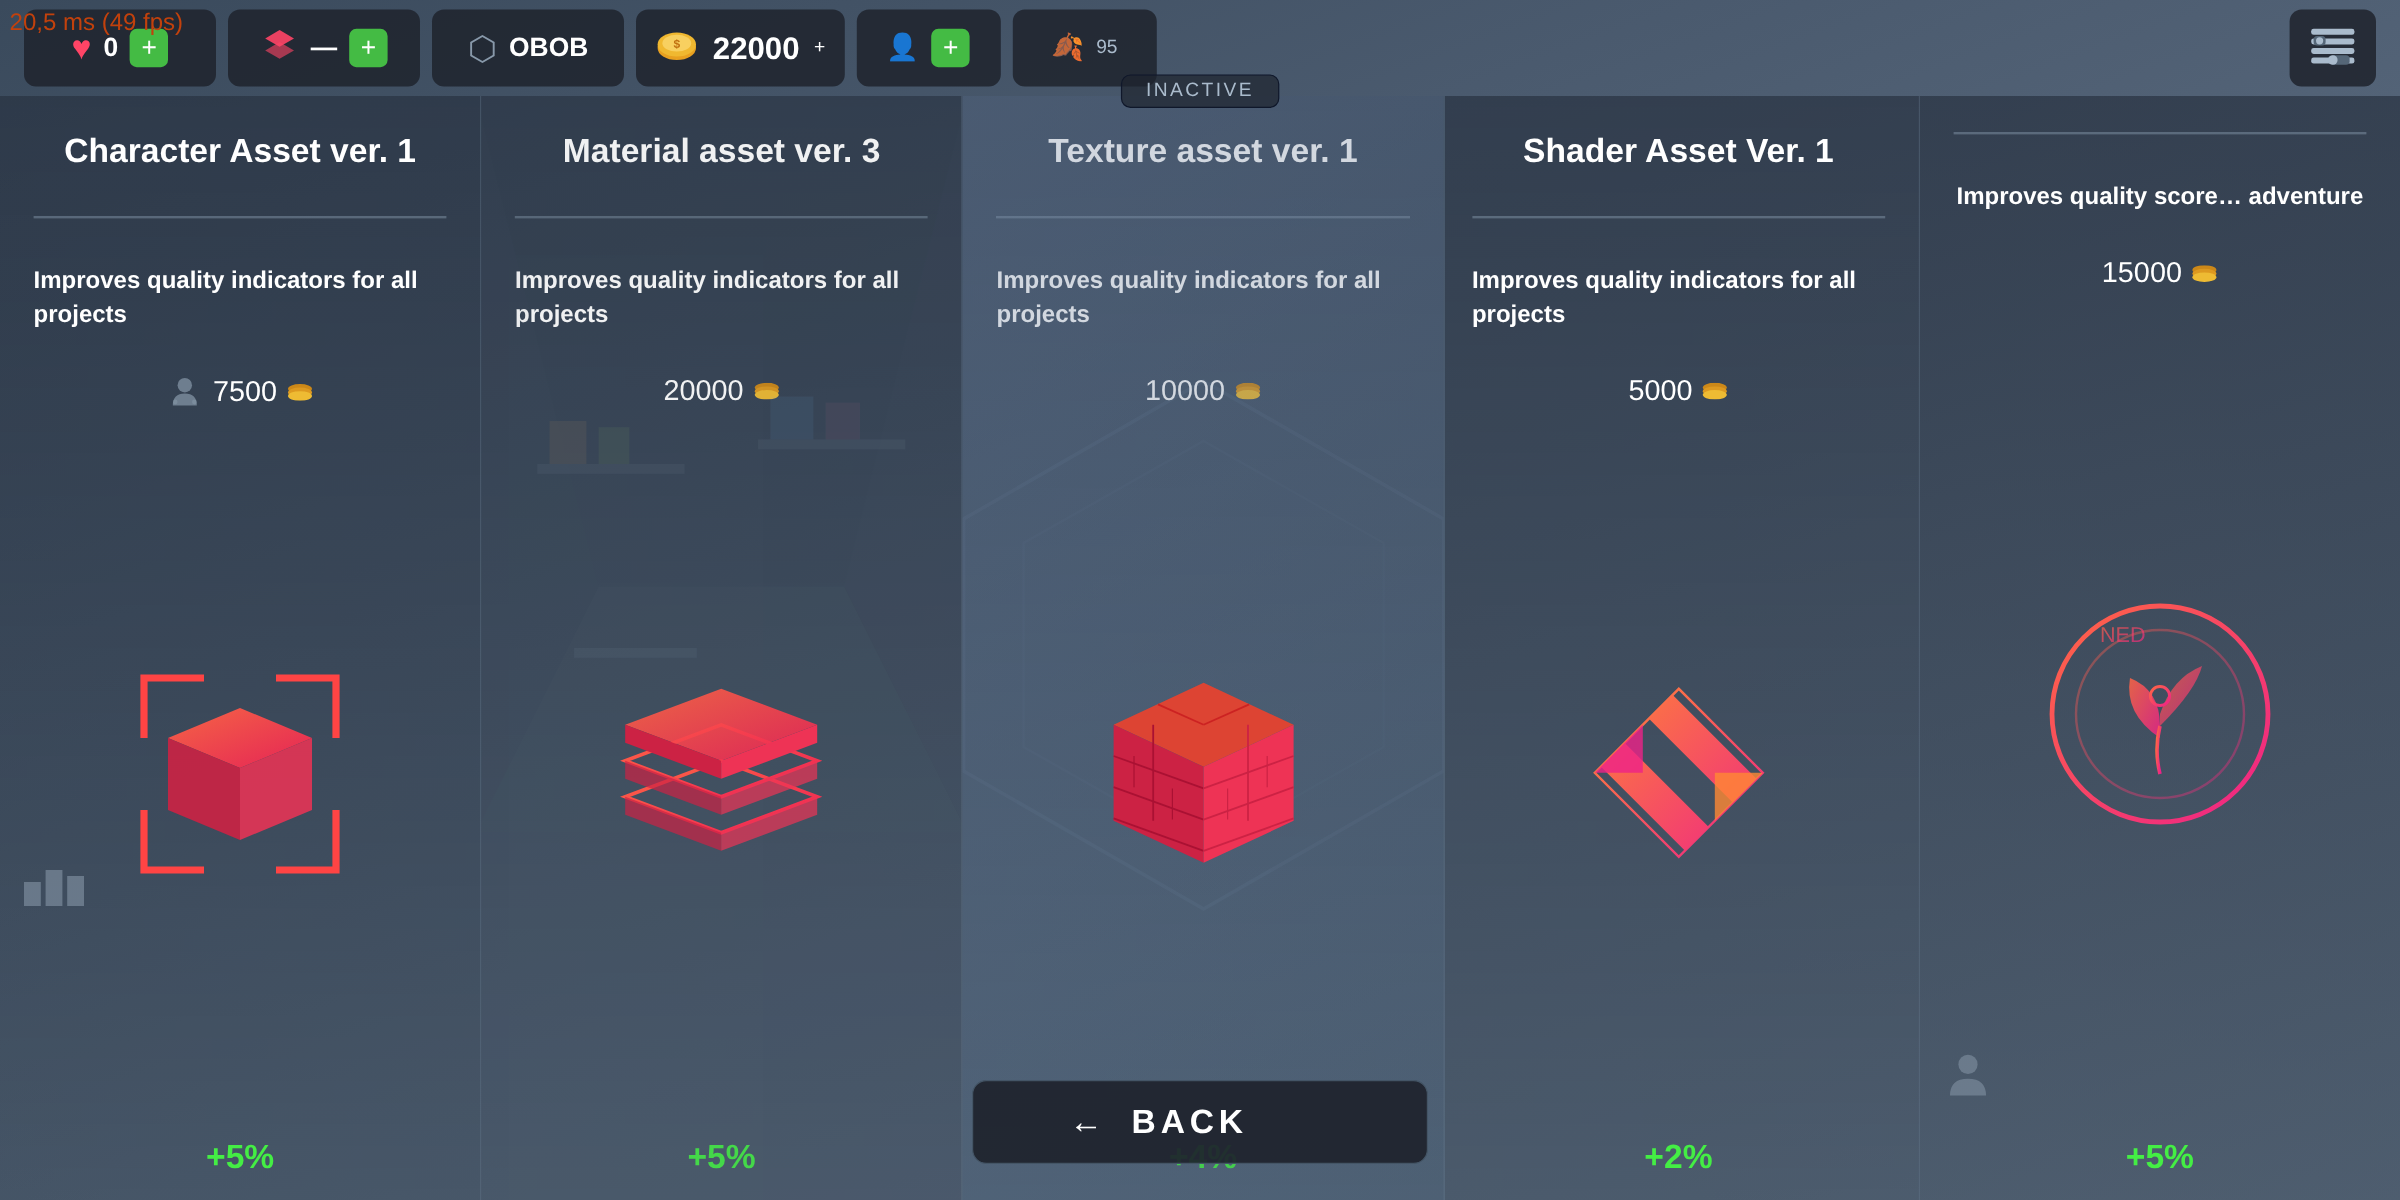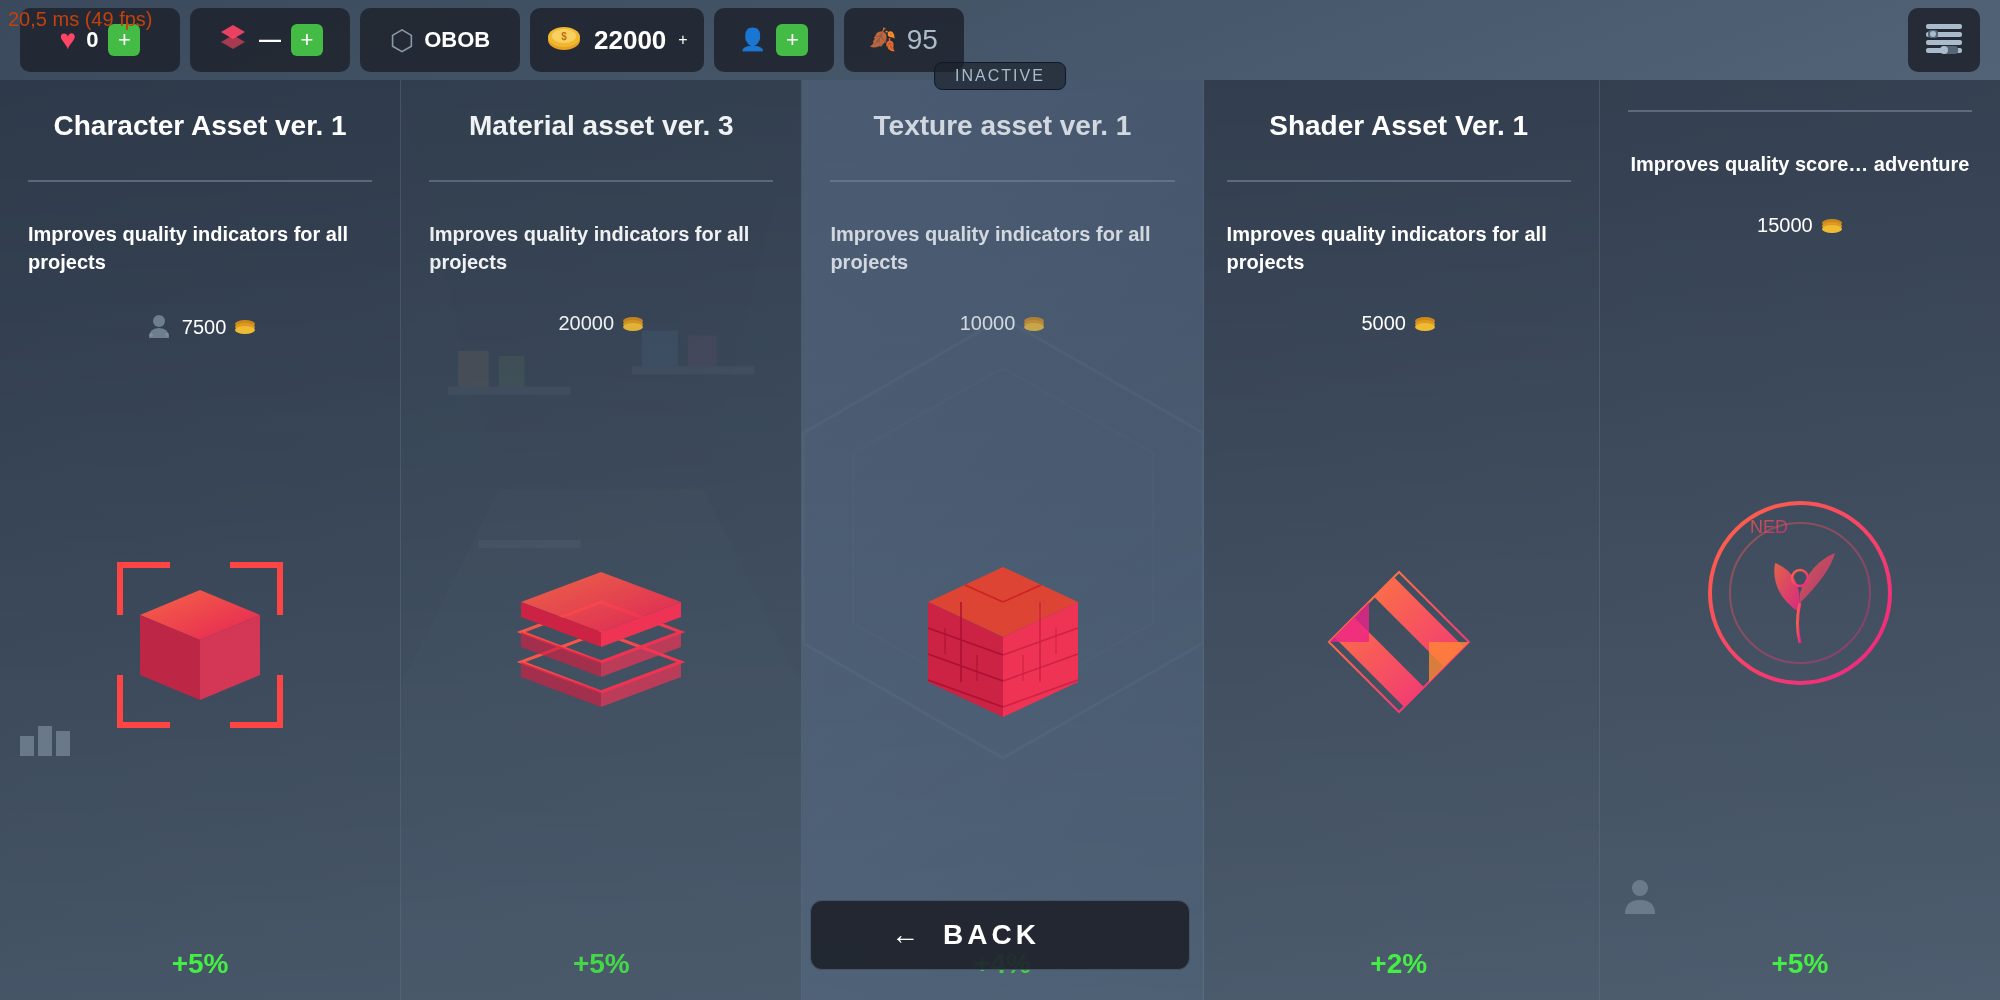--- a/index.html
+++ b/index.html
@@ -155,21 +155,21 @@
       color: white;
       text-align: left;
       font-weight: bold;
       line-height: 1.4;
       margin-bottom: 16px;
     }
     .card-cost {
       display: flex;
       align-items: center;
       gap: 8px;
-      font-size: 20px;
+      font-size: 24px;
       color: white;
       margin-bottom: 10px;
     }
     .card-icon-area {
       flex: 1;
       display: flex;
       align-items: center;
       justify-content: center;
       position: relative;
       width: 100%;
@@ -261,21 +261,21 @@
     <div class="plus-btn">+</div>
   </div>
 
   <div class="top-bar-item" style="min-width:120px;">
     <span style="font-size:22px;color:#aabbcc;">👤</span>
     <div class="plus-btn">+</div>
   </div>
 
   <div class="top-bar-item" style="min-width:120px;">
     <span style="font-size:22px;color:#cc9944;">🍂</span>
-    <span style="font-size:28px;color:#aabbcc;">95</span>
+    <span style="font-size:16px;color:#aabbcc;">95</span>
   </div>
 
   <div class="settings-btn" style="cursor:pointer;">
     <svg width="44" height="44" viewBox="0 0 44 44">
       <rect x="4" y="6" width="36" height="5" rx="2" fill="#aabbcc"></rect>
       <rect x="4" y="14" width="36" height="5" rx="2" fill="#aabbcc"></rect>
       <rect x="4" y="22" width="36" height="5" rx="2" fill="#aabbcc"></rect>
       <rect x="4" y="30" width="36" height="5" rx="2" fill="#aabbcc"></rect>
       <rect x="20" y="28" width="16" height="8" rx="3" fill="#556677"></rect>
       <circle cx="22" cy="32" r="4" fill="#aabbcc"></circle>

